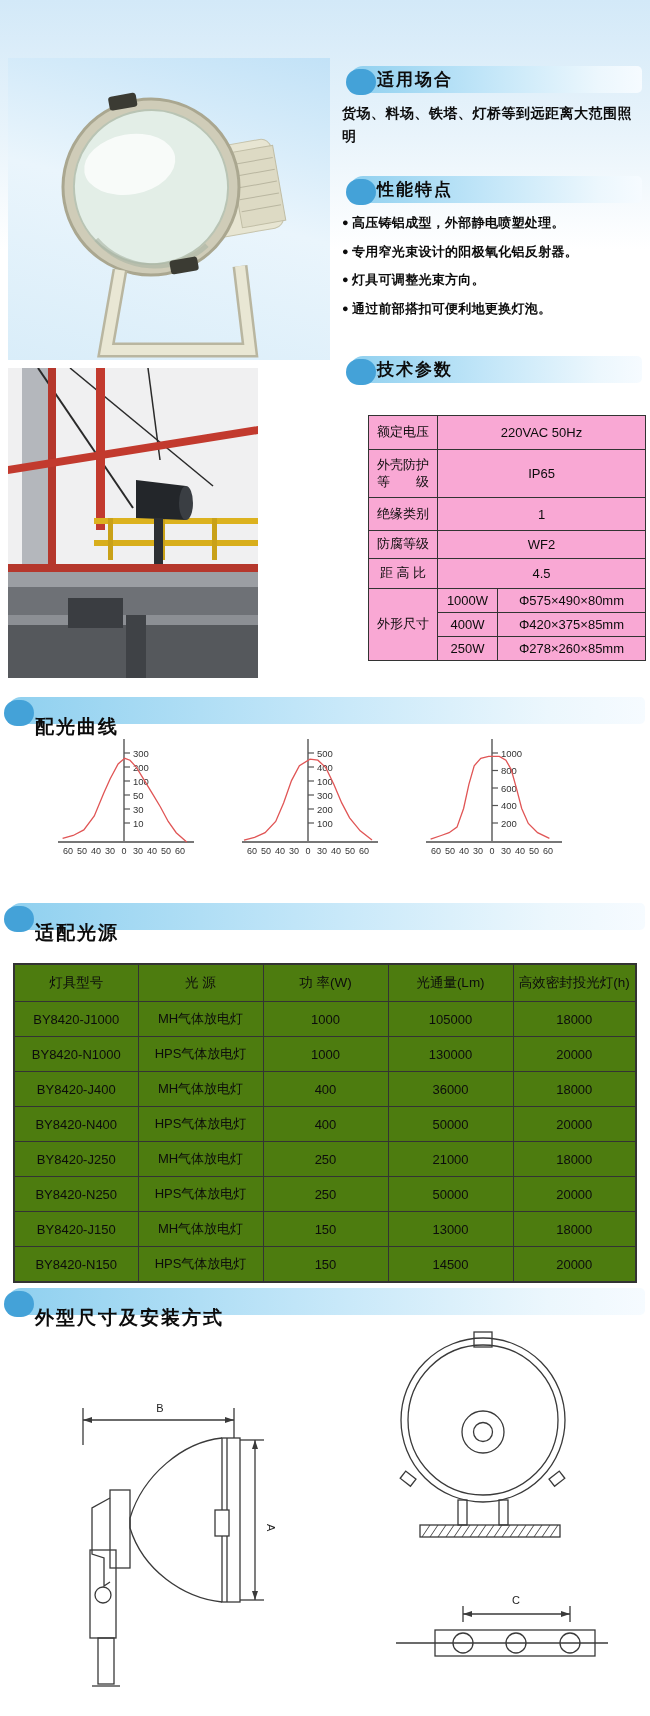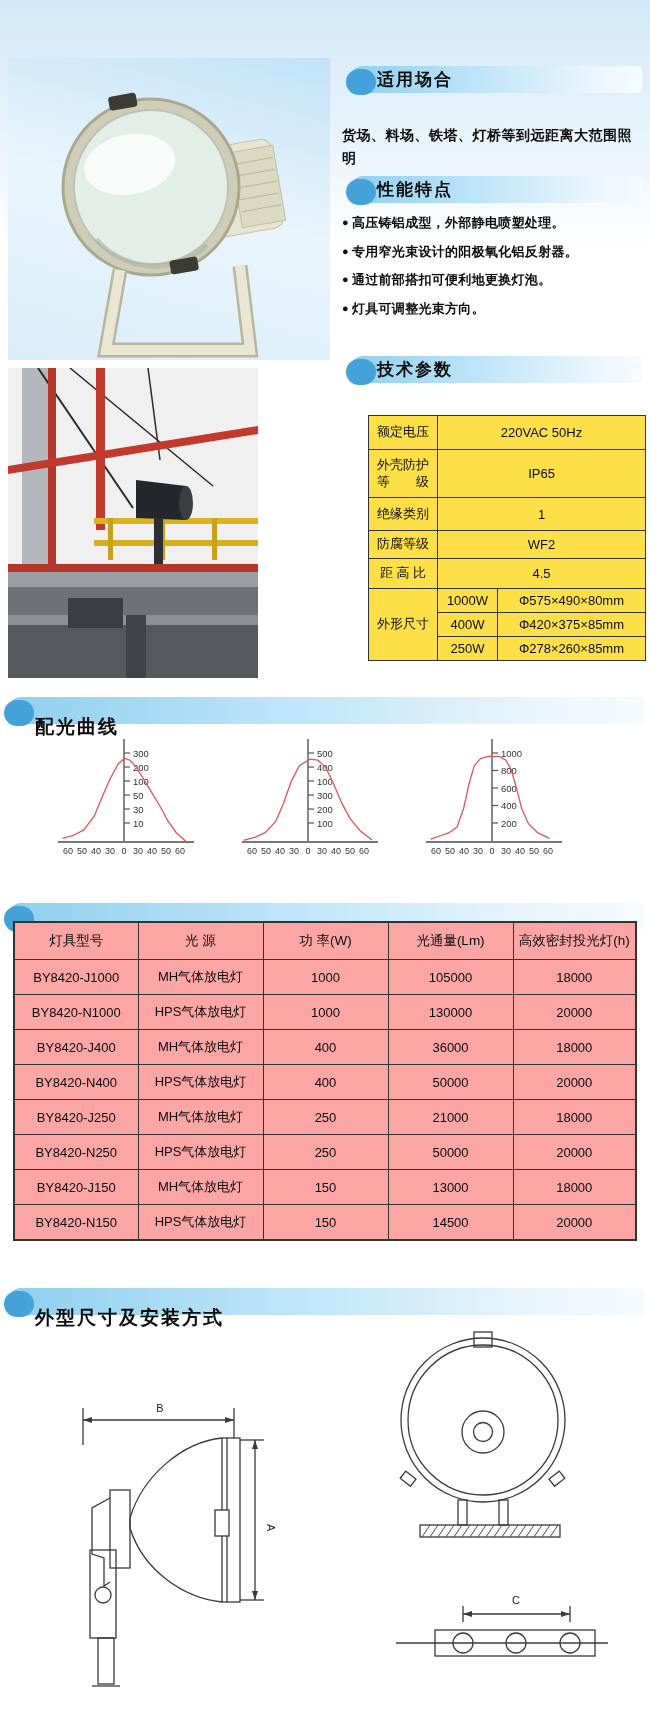--- a/index.html
+++ b/index.html
@@ -24,39 +24,39 @@
   .bar{z-index:2;}
   .bar span{display:block;padding:2px 0 0 27px;font-weight:bold;font-size:17px;letter-spacing:2px;white-space:nowrap;}
   .bar.full span{font-size:19px;padding-top:17px;}
   .bar-app{left:350px;top:66px;width:292px;}
   .bar-feat{left:350px;top:176px;width:292px;}
   .bar-tech{left:350px;top:356px;width:292px;}
   .bar-curves{left:8px;top:697px;width:637px;}
   .bar-sources{left:8px;top:903px;width:637px;}
   .bar-install{left:8px;top:1288px;width:637px;}
   
-  .app-text{position:absolute;left:342px;top:110px;width:298px;z-index:2;
+  .app-text{position:absolute;left:342px;top:88px;width:298px;z-index:2;
         font-size:14px;font-weight:bold;line-height:23px;letter-spacing:0.5px;}
   
   .features{position:absolute;left:342px;top:214px;width:302px;margin:0;padding:0;list-style:none;z-index:2;}
   .features li{font-size:13px;font-weight:bold;margin-bottom:11px;line-height:1.35;letter-spacing:0.3px;}
   .features li::before{content:"●";font-size:11px;margin-right:3px;vertical-align:1px;}
   
-  #tech-table{position:absolute;left:368px;top:415px;z-index:2;border-collapse:collapse;font-size:13px;background:#fde047;}
+  #tech-table{position:absolute;left:368px;top:415px;z-index:2;border-collapse:collapse;font-size:13px;background:#f9a8d4;}
   #tech-table td{border:1.5px solid #333;text-align:center;padding:0 2px;}
   #tech-table td.lbl{width:64px;white-space:pre-line;line-height:1.25;}
   #tech-table td.watt{width:55px;}
   #tech-table td.val{width:143px;}
   
   .chart{position:absolute;top:735px;width:140px;height:126px;}
   #chart-0{left:56px;} #chart-1{left:240px;} #chart-2{left:424px;}
   .chart text{font-family:"Liberation Sans","DejaVu Sans",sans-serif;}
   
-  #sources-table{position:absolute;left:13px;top:921px;z-index:2;border-collapse:collapse;
-        font-size:13px;background:#fca5a5;border:2px solid #333;}
+  #sources-table{position:absolute;left:13px;top:963px;z-index:2;border-collapse:collapse;
+        font-size:13px;background:#4d7c0f;border:2px solid #333;}
   #sources-table th,#sources-table td{border:1.5px solid #333;text-align:center;font-weight:normal;}
   #sources-table th{height:34px;font-size:13.5px;}
   #sources-table td{height:32px;}
   
   .drawing{position:absolute;}
   #draw-side{left:48px;top:1390px;}
   #draw-front{left:378px;top:1328px;}
   #draw-plate{left:392px;top:1588px;}
   .drawing text{font-family:"Liberation Sans","DejaVu Sans",sans-serif;font-size:11px;fill:#222;}
 </style>
@@ -122,22 +122,22 @@
     <span>适用场合</span>
   </div>
   <p class="app-text">货场、料场、铁塔、灯桥等到远距离大范围照明</p>
 
   <div class="bar bar-feat">
     <span>性能特点</span>
   </div>
   <ul class="features" id="features">
       <li>高压铸铝成型，外部静电喷塑处理。</li>
       <li>专用窄光束设计的阳极氧化铝反射器。</li>
+      <li>灯具可调整光束方向。</li>
       <li>通过前部搭扣可便利地更换灯泡。</li>
-      <li>灯具可调整光束方向。</li>
     </ul>
 
   <div class="bar bar-tech">
     <span>技术参数</span>
   </div>
   <table id="tech-table">
     <tbody id="tech-body">
         <tr style="height: 34px;">
           <td class="lbl">额定电压</td>
           <td class="val" colspan="2">220VAC  50Hz</td>

